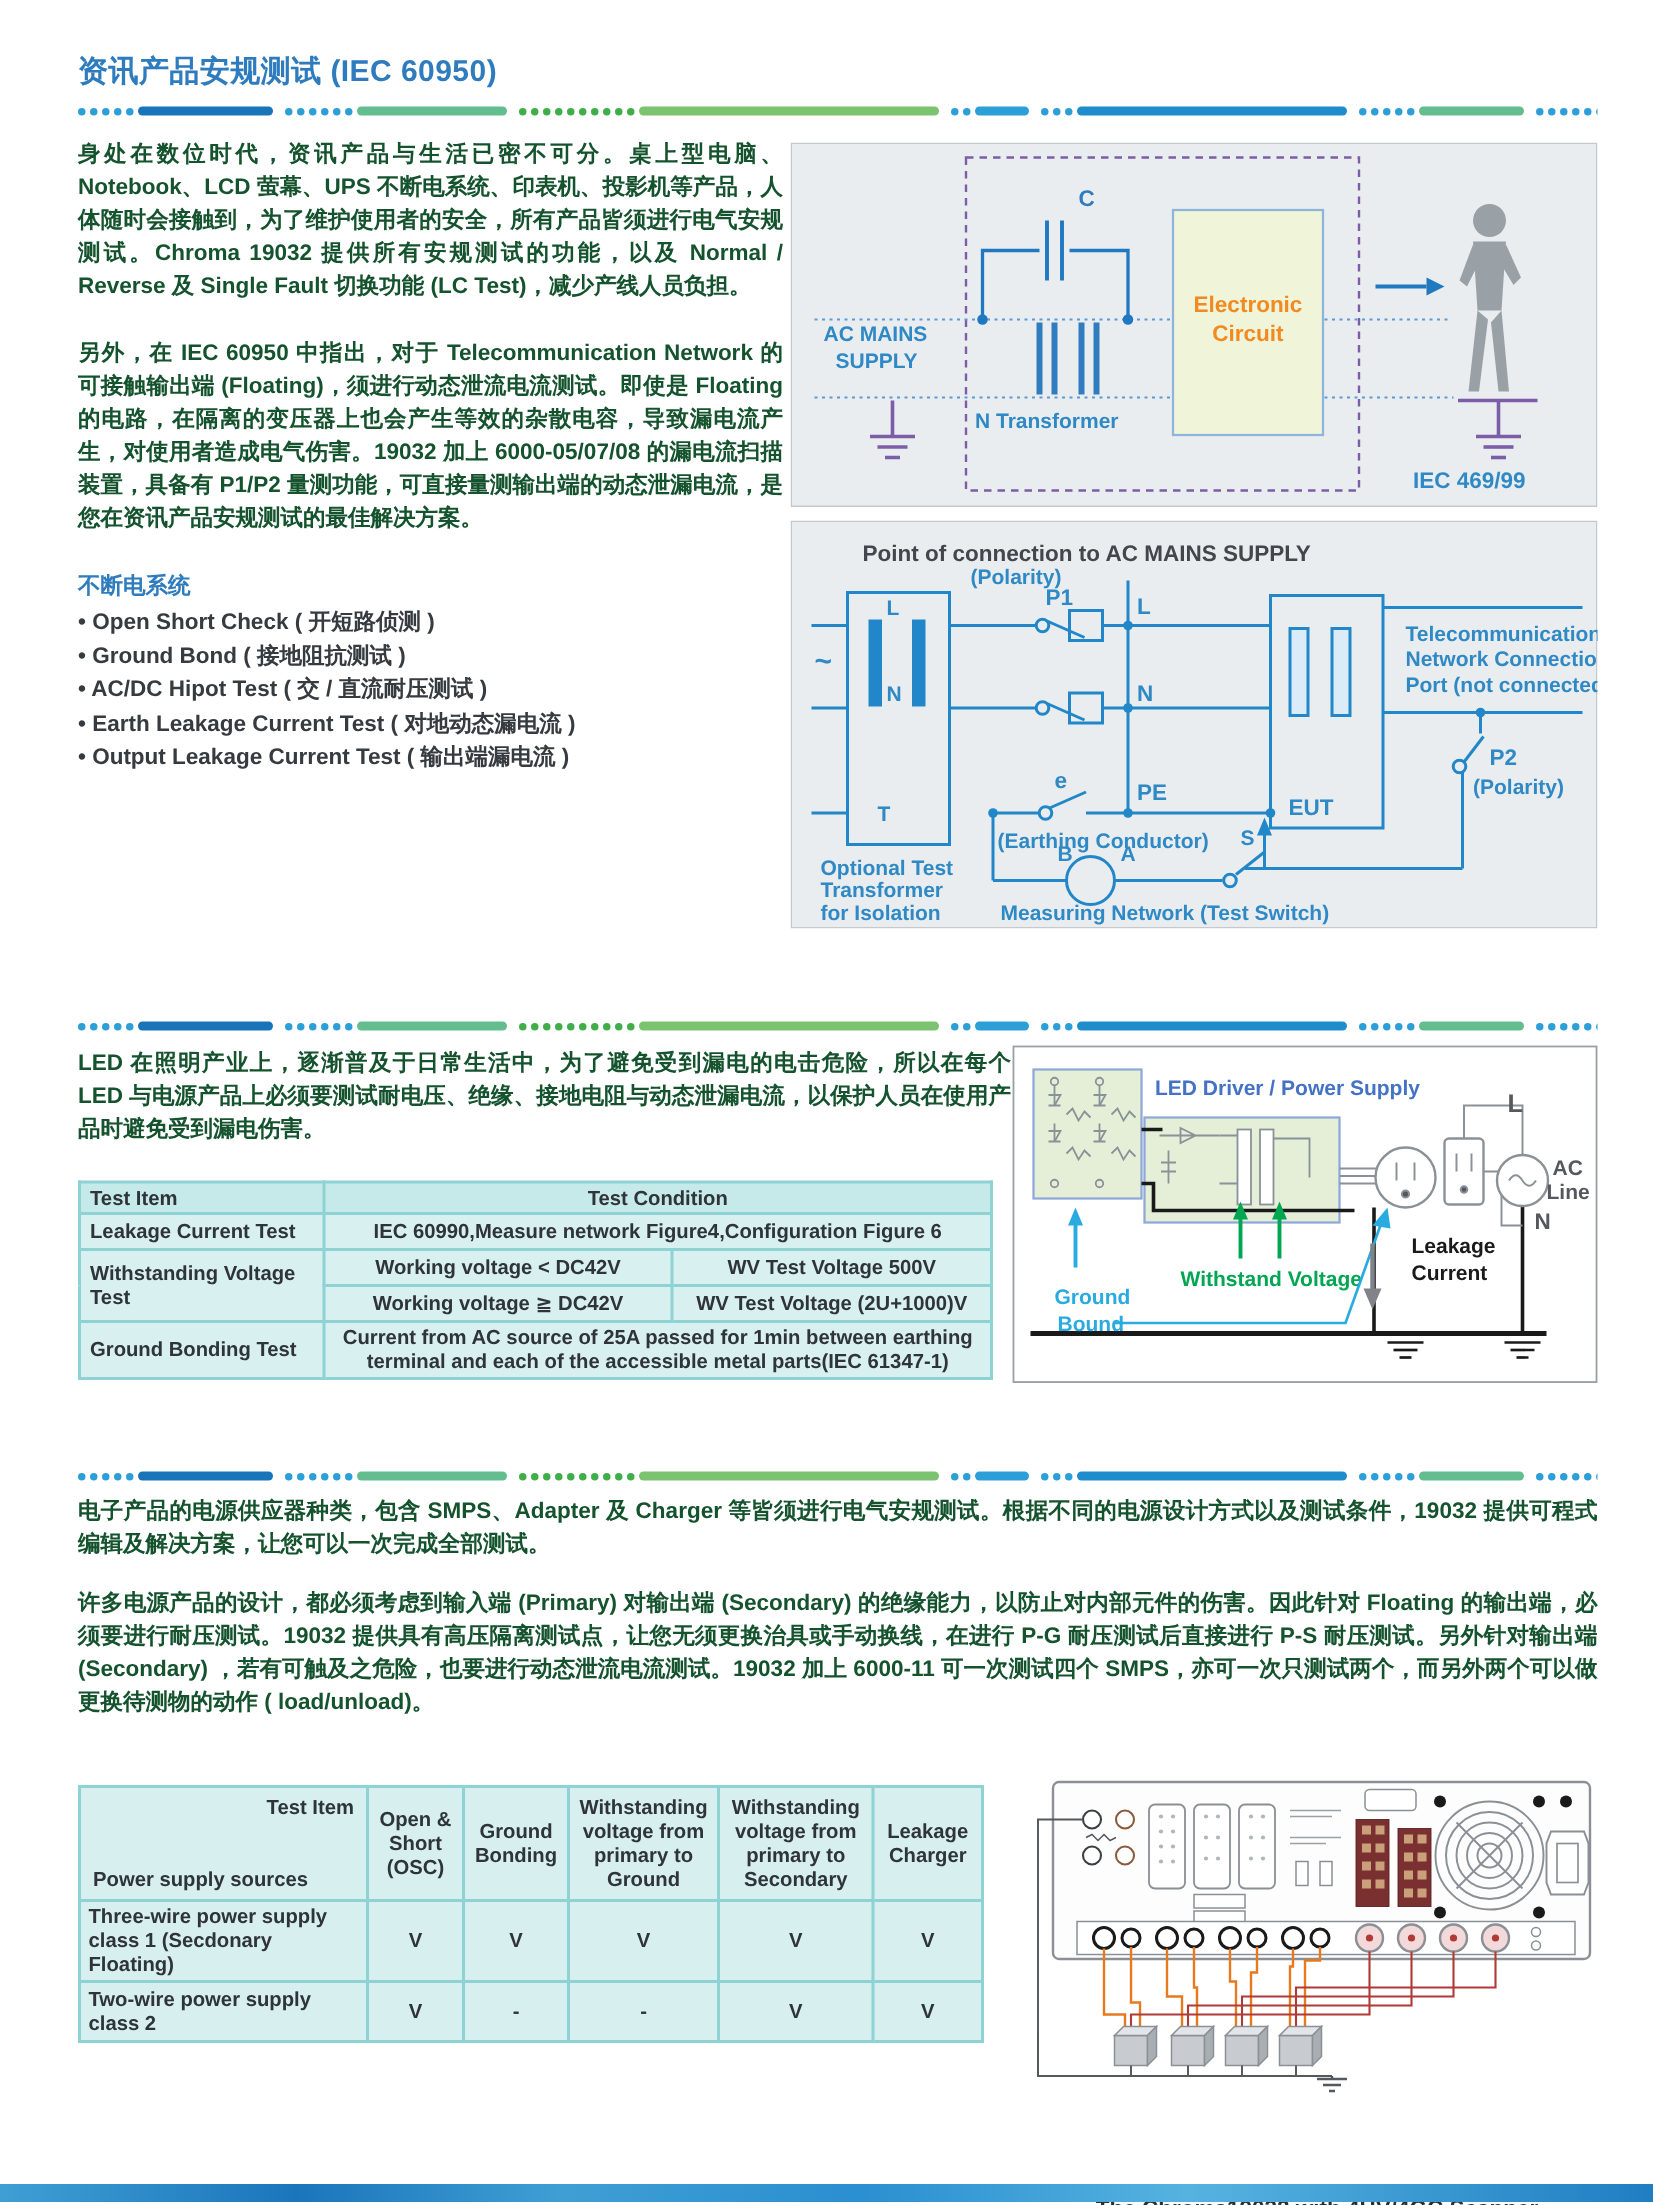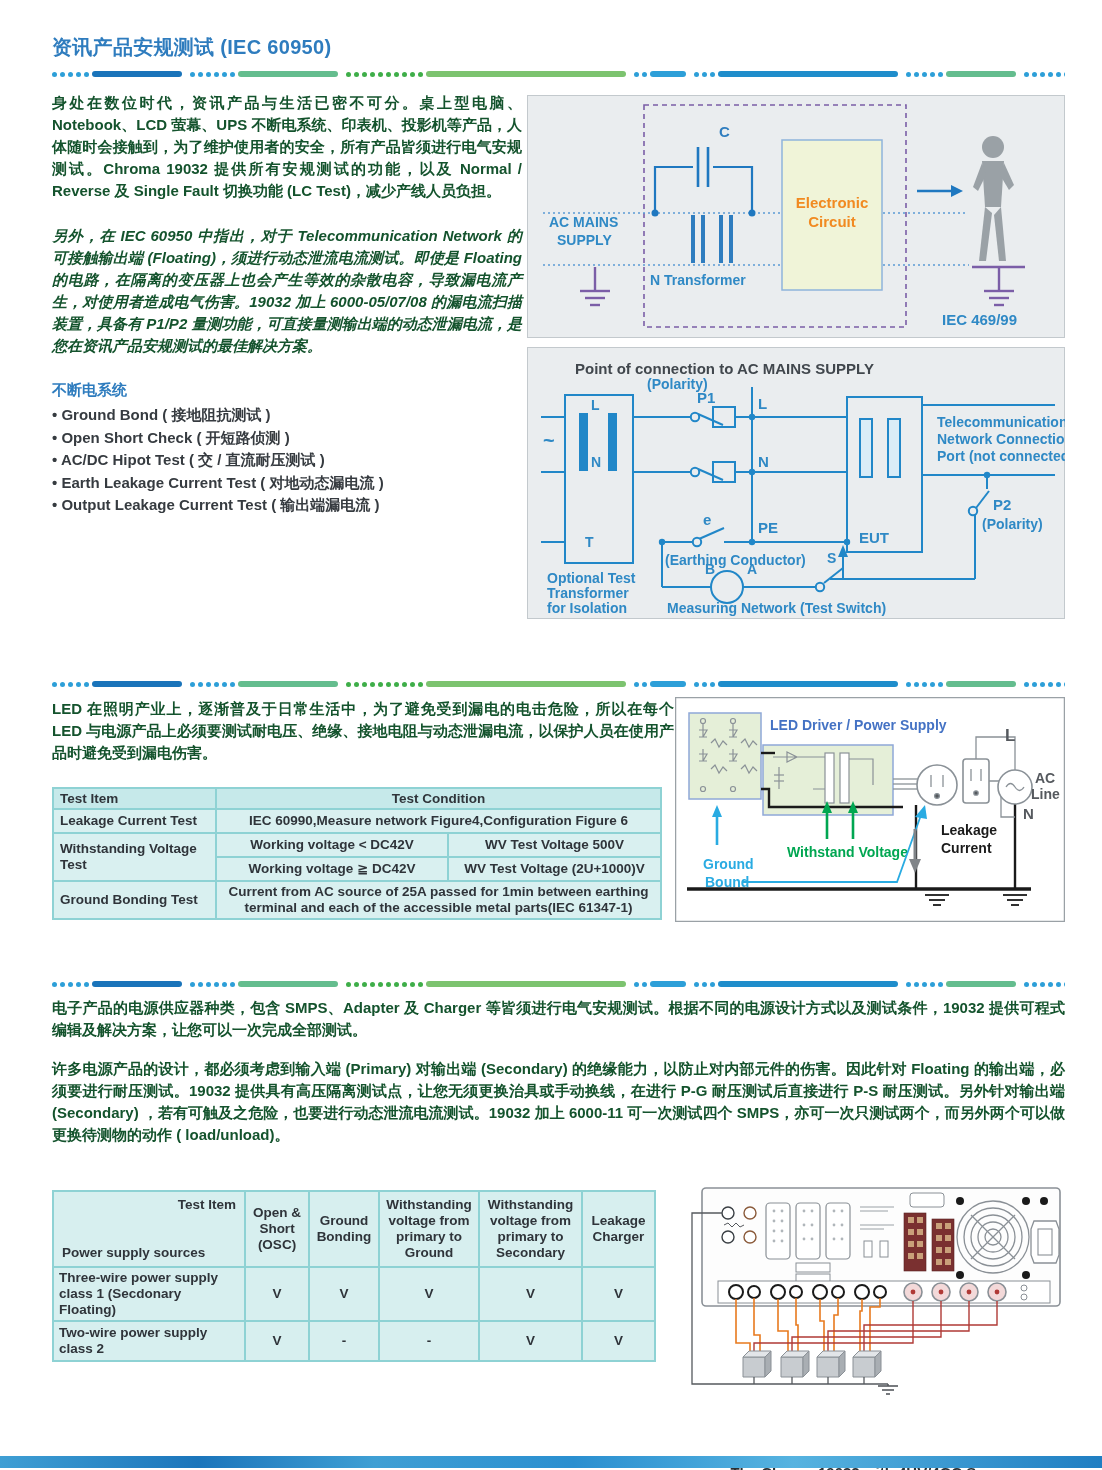--- a/index.html
+++ b/index.html
@@ -79,25 +79,25 @@
       <i class="dot" style="background: rgb(45, 159, 216);"></i>
       <i class="dot" style="background: rgb(45, 159, 216);"></i>
       <i class="dot" style="background: rgb(45, 159, 216);"></i>
       <i class="dot" style="background: rgb(45, 159, 216);"></i>
       <i class="dot" style="background: rgb(45, 159, 216);"></i>
       <i class="dot" style="background: rgb(45, 159, 216);"></i>
     </div>
 
   <div class="abs" style="left:52px;top:92px;width:470px;">
     <p class="para">身处在数位时代，资讯产品与生活已密不可分。桌上型电脑、Notebook、LCD 萤幕、UPS 不断电系统、印表机、投影机等产品，人体随时会接触到，为了维护使用者的安全，所有产品皆须进行电气安规测试。Chroma 19032 提供所有安规测试的功能，以及 Normal / Reverse 及 Single Fault 切换功能 (LC Test)，减少产线人员负担。</p>
-    <p class="para" style="margin-top:23px;font-style:italic;">另外，在 IEC 60950 中指出，对于 Telecommunication Network 的可接触输出端 (Floating)，须进行动态泄流电流测试。即使是 Floating 的电路，在隔离的变压器上也会产生等效的杂散电容，导致漏电流产生，对使用者造成电气伤害。19032 加上 6000-05/07/08 的漏电流扫描装置，具备有 P1/P2 量测功能，可直接量测输出端的动态泄漏电流，是您在资讯产品安规测试的最佳解决方案。</p>
+    <p class="para" style="margin-top:23px;">另外，在 IEC 60950 中指出，对于 Telecommunication Network 的可接触输出端 (Floating)，须进行动态泄流电流测试。即使是 Floating 的电路，在隔离的变压器上也会产生等效的杂散电容，导致漏电流产生，对使用者造成电气伤害。19032 加上 6000-05/07/08 的漏电流扫描装置，具备有 P1/P2 量测功能，可直接量测输出端的动态泄漏电流，是您在资讯产品安规测试的最佳解决方案。</p>
     <p class="blue-sub" style="margin-top:24px;">不断电系统</p>
     <ul class="bullets">
+      <li>Open Short Check ( 开短路侦测 )</li>
       <li>Ground Bond ( 接地阻抗测试 )</li>
-      <li>Open Short Check ( 开短路侦测 )</li>
       <li>AC/DC Hipot Test ( 交 / 直流耐压测试 )</li>
       <li>Earth  Leakage Current Test ( 对地动态漏电流 )</li>
       <li>Output Leakage Current Test ( 输出端漏电流 )</li>
     </ul>
   </div>
 
   <svg class="abs svgt" style="left:527px;top:95px;" width="538" height="243" viewBox="0 0 538 243">
     <rect x="0.5" y="0.5" width="537" height="242" fill="#eaedef" stroke="#c3c9cd"></rect>
     <rect x="117" y="10" width="262" height="222" fill="none" stroke="#7b5ea7" stroke-width="1.6" stroke-dasharray="5 4"></rect>
 

